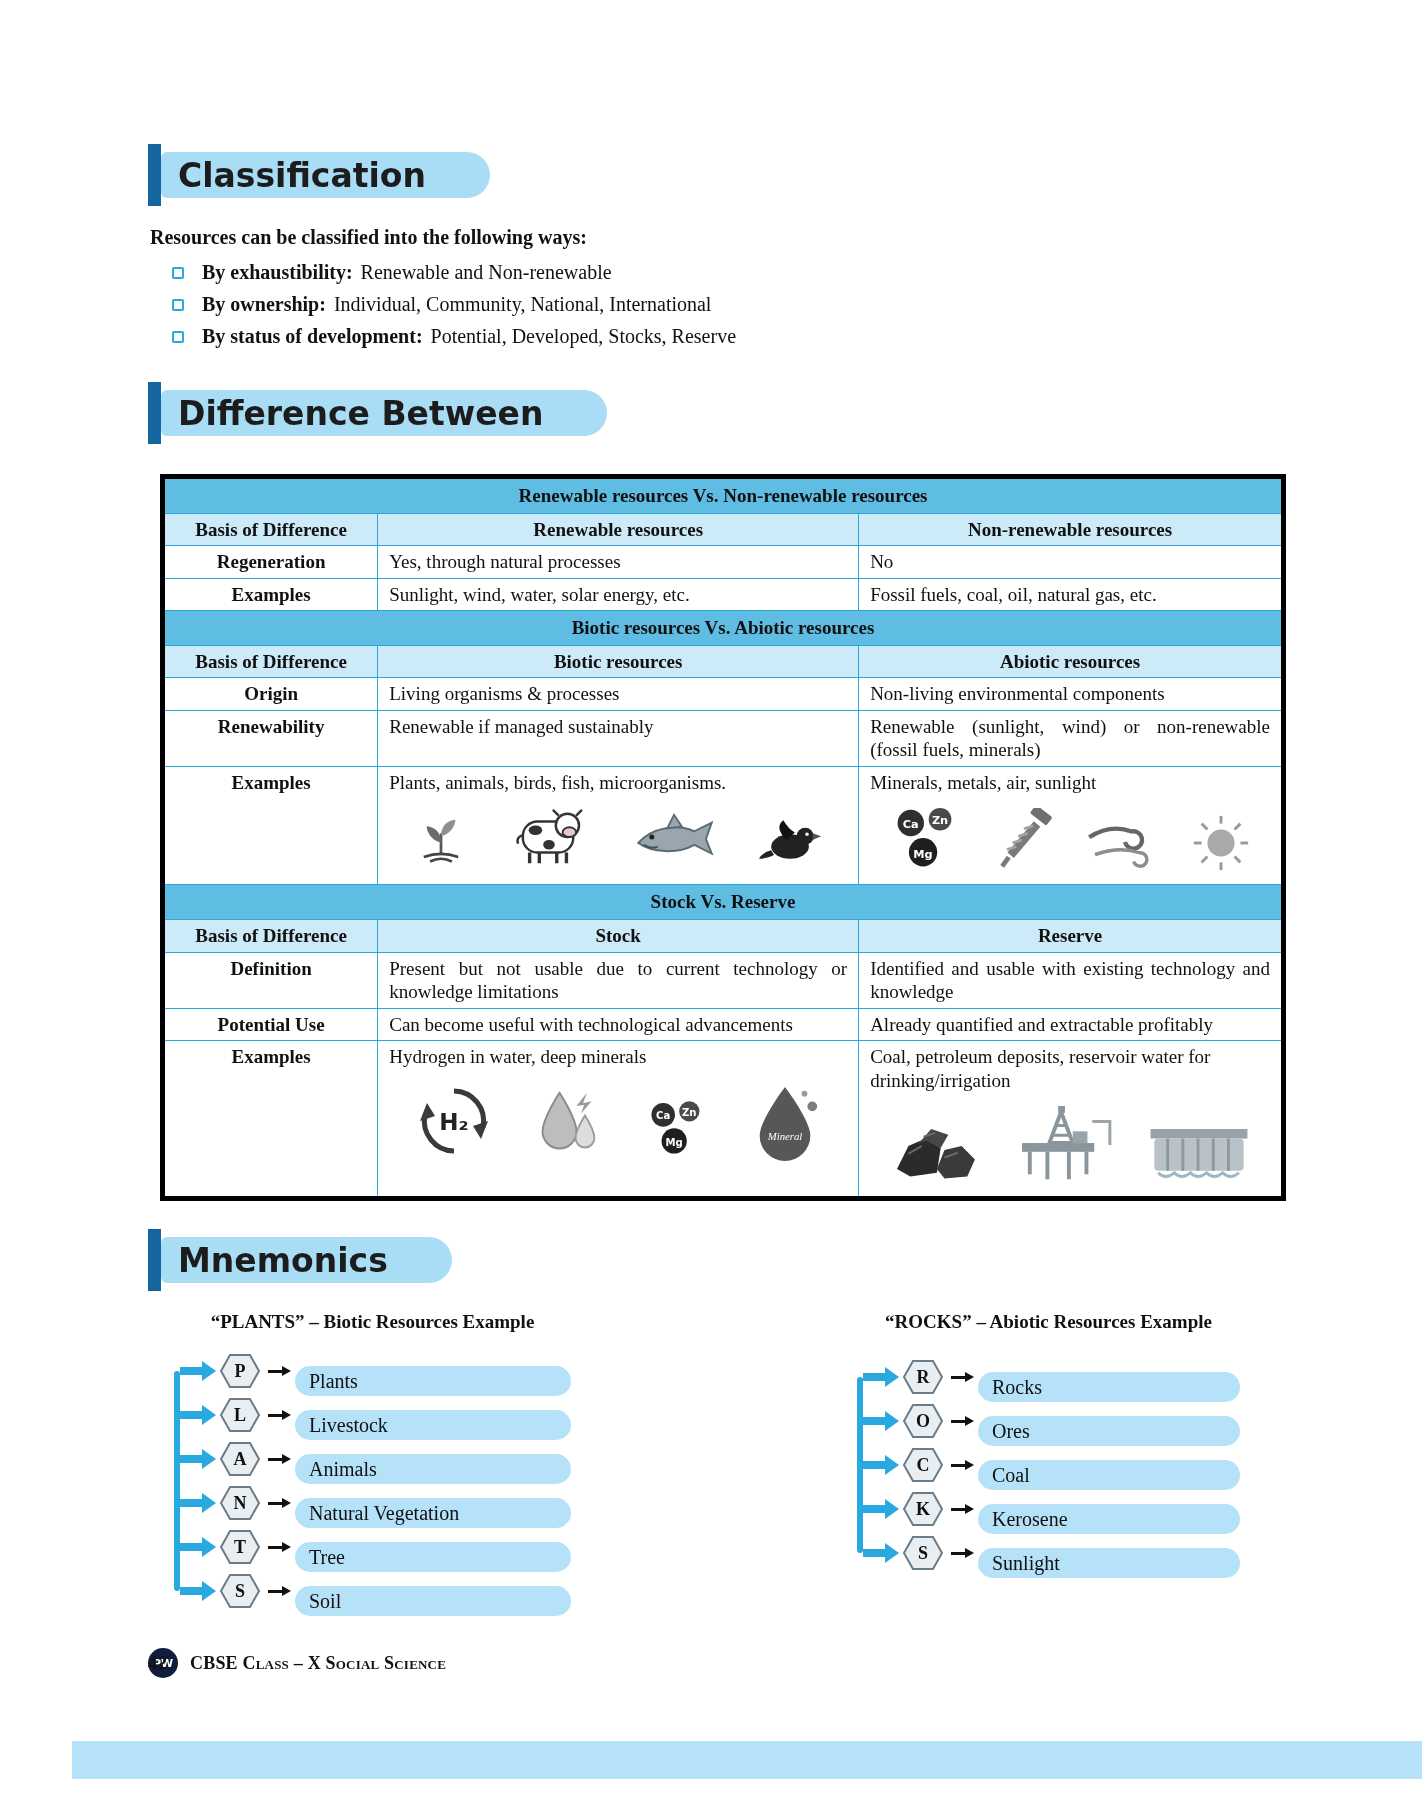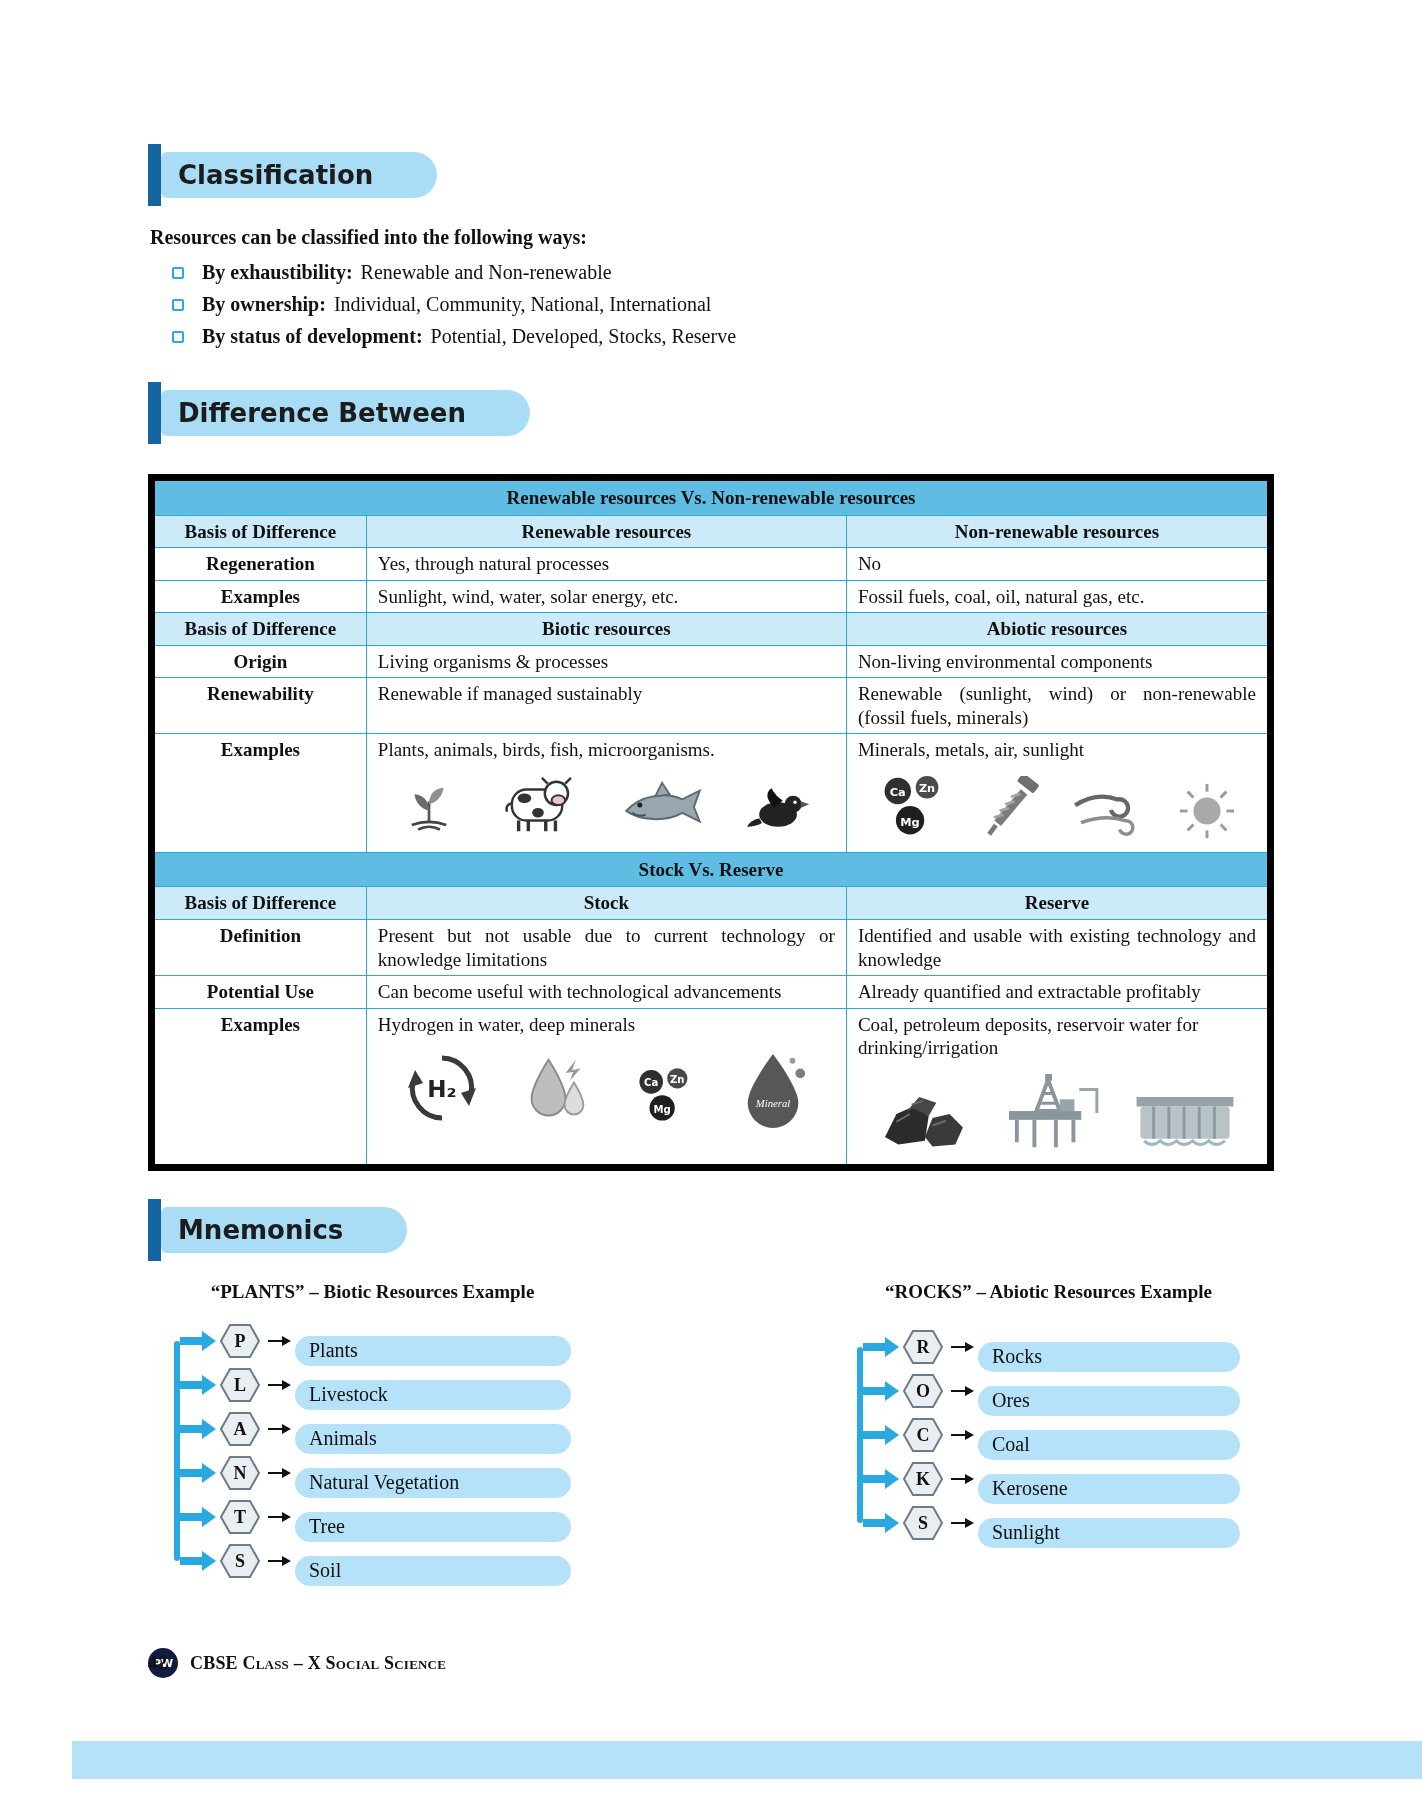--- a/index.html
+++ b/index.html
@@ -5,33 +5,33 @@
   *{box-sizing:border-box;margin:0;padding:0;}
   body{margin:0;background:#ffffff;}
   .page{position:relative;width:1422px;height:1797px;background:#fff;font-family:"Liberation Serif",serif;color:#111;overflow:hidden;}
   .content{position:absolute;left:148px;top:146px;width:1126px;}
 
   
   .banner{display:flex;align-items:center;height:58px;}
   .banner .bar{width:13px;height:62px;background:#1566a0;flex:none;}
   .banner .pill{background:#a9ddf6;height:46px;display:flex;align-items:center;
     padding:0 64px 0 17px;border-radius:6px 23px 23px 6px;
-    font-family:"DejaVu Sans",sans-serif;font-weight:700;font-size:26px;color:#1c1c1c;}
+    font-family:"DejaVu Sans",sans-serif;font-weight:700;font-size:33px;color:#1c1c1c;}
 
   .intro{font-size:20px;font-weight:bold;margin:22px 0 12px 2px;}
   .bullets{margin-left:24px;}
   .bullet{display:flex;align-items:center;margin-bottom:9px;font-size:20px;}
   .bullet .sq{width:12px;height:12px;border:2.5px solid #2aa9e0;border-radius:2px;margin-right:18px;flex:none;}
   .bullet .lbl{font-weight:bold;margin-right:8px;white-space:nowrap;}
 
   .mt-36{margin-top:36px;}
   .mt-30{margin-top:30px;}
 
   
-  .diff-table{border-collapse:collapse;width:100%;margin-top:32px;border:7px solid #000000;table-layout:fixed;}
+  .diff-table{border-collapse:collapse;width:100%;margin-top:32px;border:5px solid #000000;table-layout:fixed;margin-left:12px;}
   .diff-table td{border:1.6px solid #29a8dc;padding:4px 11px;font-size:19px;line-height:1.24;vertical-align:top;}
   .c1{width:19.2%;}.c2{width:42.9%;}.c3{width:37.9%;}
   .tr-section td{background:#5fbce3;text-align:center;font-weight:bold;padding:5px;}
   .tr-cols td{background:#cdeaf8;text-align:center;font-weight:bold;}
   .td-rowhead{text-align:center;font-weight:bold;}
   .just{text-align:justify;}
   .icon-row{display:flex;align-items:flex-end;justify-content:space-around;margin:12px 4px 6px;}
   .icon-row svg{flex:none;}
   .el{fill:#fff;font-size:12px;font-weight:bold;text-anchor:middle;font-family:"DejaVu Sans",sans-serif;}
 
@@ -120,20 +120,23 @@
           <td class="td-rowhead">Regeneration</td>
           <td>Yes, through natural processes</td>
           <td>No</td>
         </tr>
         <tr>
           <td class="td-rowhead">Examples</td>
           <td>Sunlight, wind, water, solar energy, etc.</td>
           <td>Fossil fuels, coal, oil, natural gas, etc.</td>
         </tr>
 
+        <tr class="tr-section">
+          <td colspan="3">Biotic resources Vs. Abiotic resources</td>
+        </tr>
         <tr class="tr-cols">
           <td>Basis of Difference</td>
           <td>Biotic resources</td>
           <td>Abiotic resources</td>
         </tr>
         <tr>
           <td class="td-rowhead">Origin</td>
           <td>Living organisms &amp; processes</td>
           <td>Non-living environmental components</td>
         </tr>

